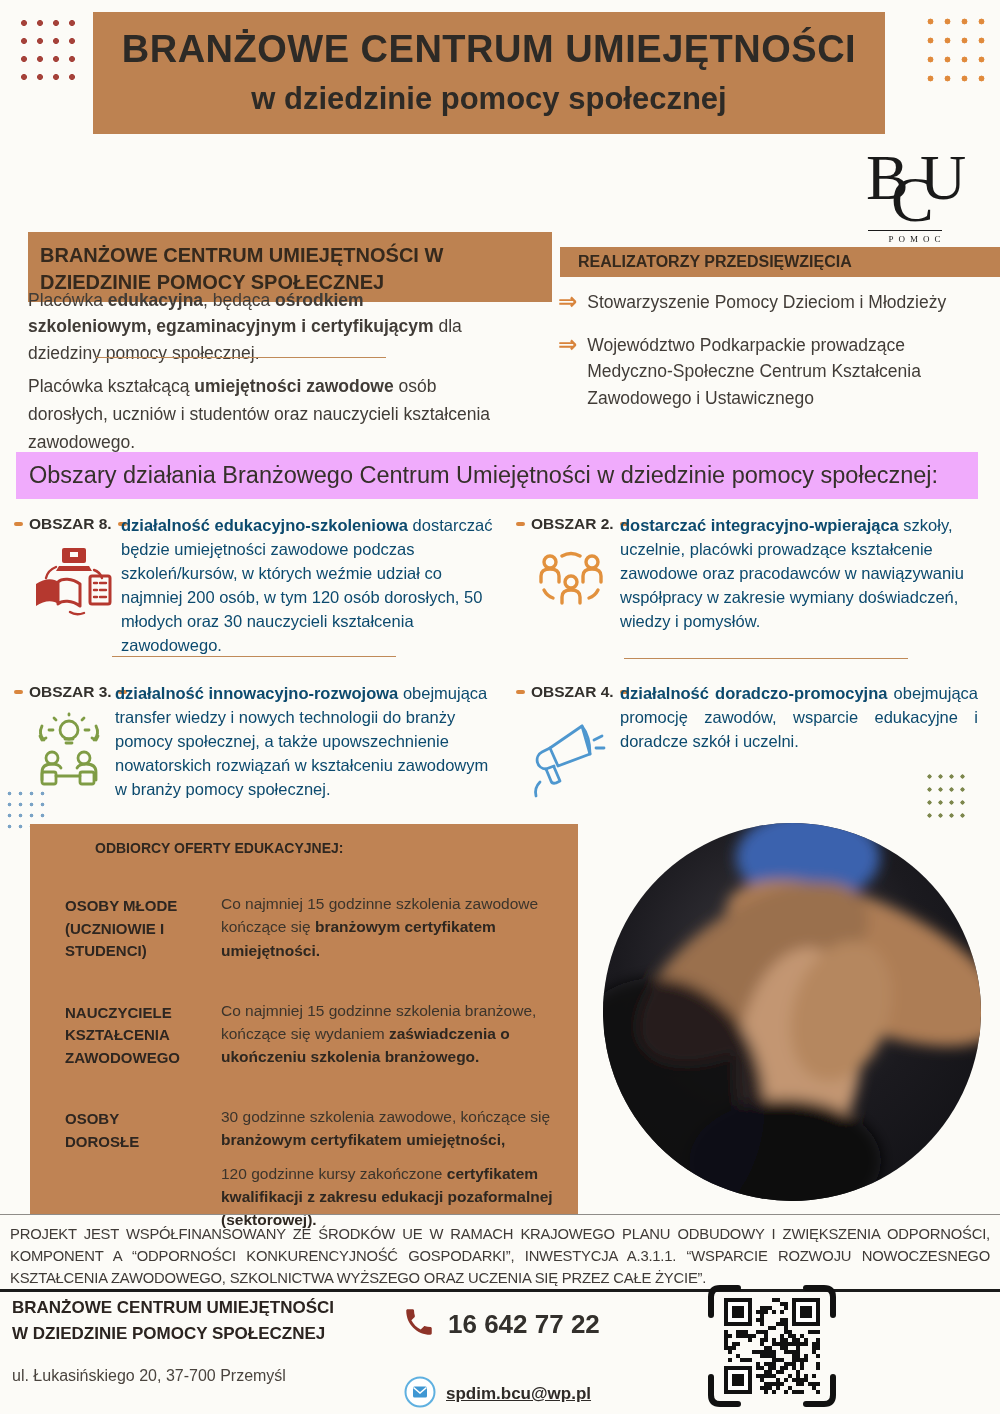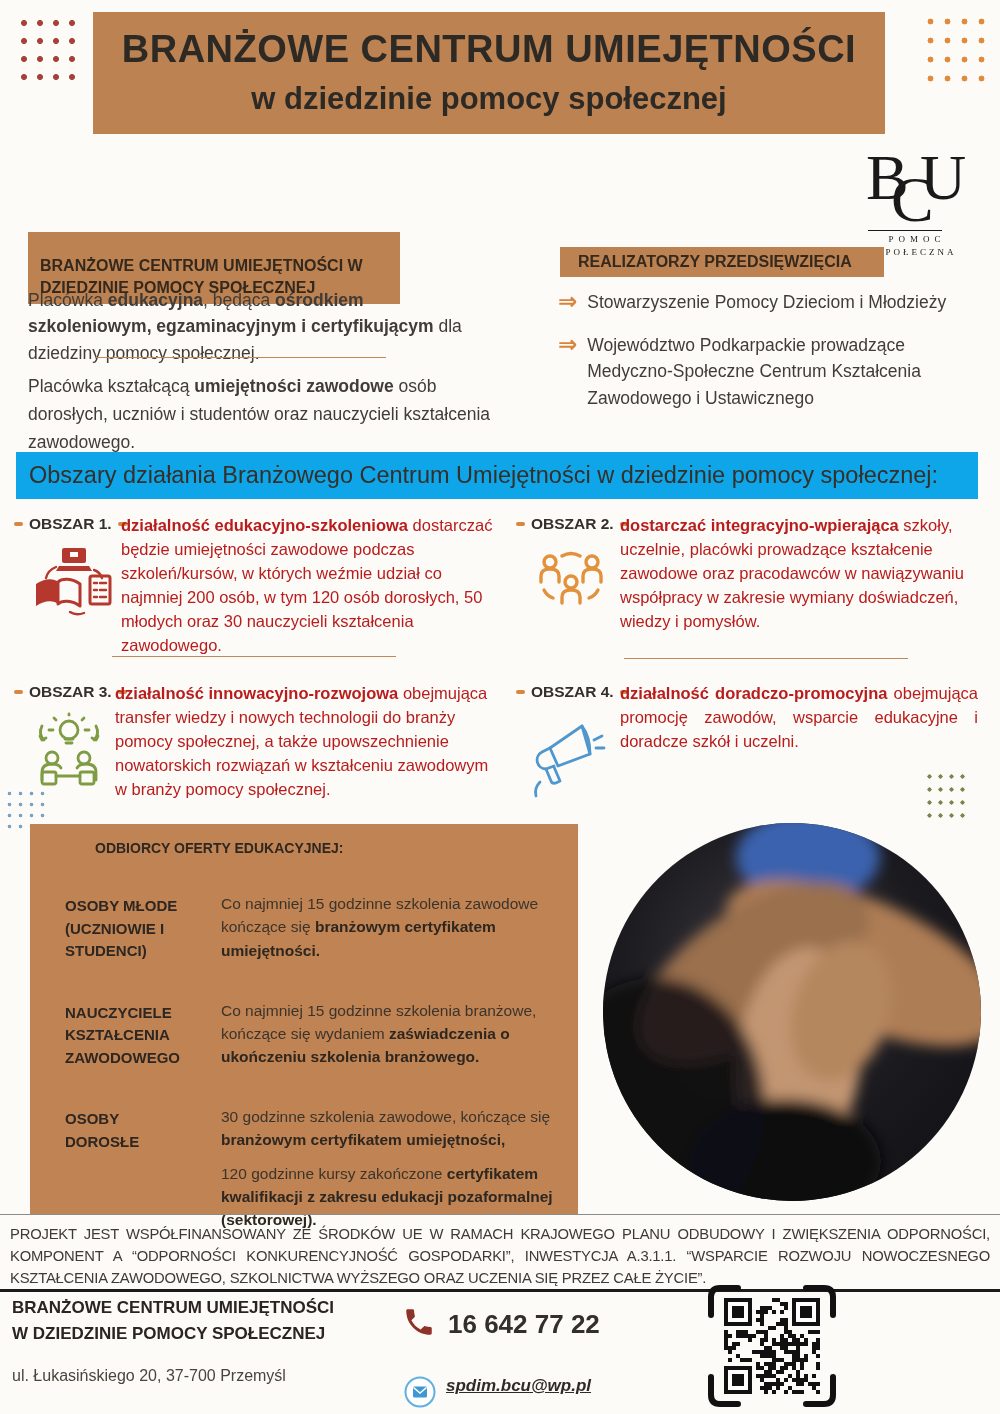--- a/index.html
+++ b/index.html
@@ -39,54 +39,54 @@
   .logo .lC { left:33px; top:22px; }
   .logo .lU { left:62px; top:0; }
   .logo .rule { position:absolute; left:10px; top:84px; width:74px; border-top:1.5px solid #1a1a1a; }
   .logo .sub { position:absolute; left:0; width:118px; text-align:center;
     font-size:9px; letter-spacing:5px; font-family:"Liberation Serif","DejaVu Serif",serif; }
   .logo .sub1 { top:88px; }
   .logo .sub2 { top:101px; letter-spacing:3px; }
 
   
   .hbox { position:absolute; background:#bd8251; color:#35291d; font-weight:700; }
-  .about-hbox { left:28px; top:232px; width:372px; padding:23px 12px 6px 12px;
-    font-size:16px; line-height:1.35; }
-  .real-hbox  { left:560px; top:247px; width:324px; height:30px;
+  .about-hbox { left:28px; top:232px; width:524px; padding:10px 12px 6px 12px;
+    font-size:20px; line-height:1.35; }
+  .real-hbox  { left:560px; top:247px; width:440px; height:30px;
     font-size:16px; line-height:30px; padding-left:18px; }
 
   
   .p { position:absolute; font-size:17.5px; line-height:1.5; color:#413c37; }
   .about-p1 { left:28px; top:287px; width:452px; }
   .about-p2 { left:28px; top:372px; width:466px; line-height:1.6; }
   .div1 { position:absolute; left:96px; top:357px; width:290px; border-top:1.6px solid #c08a58; }
 
   
   .real-item { position:absolute; display:flex; gap:10px; font-size:17.5px;
     line-height:1.5; color:#413c37; }
   .real-item .arr { color:#d8843c; font-size:23px; line-height:1.1; font-weight:700; }
   .real-1 { left:558px; top:289px; width:420px; }
   .real-2 { left:558px; top:332px; width:420px; }
 
   
   .areas-banner { position:absolute; left:16px; top:452px; width:962px; height:47px;
-    background:#0ea5e9; color:#35302a; font-size:23.5px; line-height:47px; padding-left:13px; }
+    background:#f0abfc; color:#35302a; font-size:23.5px; line-height:47px; padding-left:13px; }
 
   
   .area { position:absolute; }
   .a1 { left:14px;  top:514px; width:482px; }
   .a2 { left:516px; top:514px; width:466px; }
   .a3 { left:14px;  top:682px; width:482px; }
   .a4 { left:516px; top:682px; width:462px; }
   .area-head { position:absolute; left:0; top:1px; font-size:15.5px; font-weight:700;
     color:#33302c; white-space:nowrap; }
   .dash { display:inline-block; width:9px; height:4px; background:#d9863e;
     border-radius:2px; vertical-align:3px; }
   .dash.l { margin-right:6px; } .dash.r { margin-left:6px; }
-  .area-body { position:absolute; top:0; font-size:16.5px; line-height:1.45; color:#b91c1c; }
+  .area-body { position:absolute; top:0; font-size:16.5px; line-height:1.45; color:#0c4a6e; }
   .a1 .area-body { left:107px; width:372px; }
   .a2 .area-body { left:104px; width:362px; }
   .a3 .area-body { left:101px; width:381px; }
   .a4 .area-body { left:104px; width:358px; text-align:justify; }
   .area-icon { position:absolute; }
   .a1 .area-icon { left:18px; top:32px; }
   .a2 .area-icon { left:22px; top:36px; }
   .a3 .area-icon { left:20px; top:30px; }
   .a4 .area-icon { left:14px; top:36px; }
   .adiv { position:absolute; border-top:1.6px solid #c08a58; width:284px; }
@@ -114,21 +114,21 @@
   .black-rule { position:absolute; left:0; top:1289px; width:1000px; border-top:3px solid #1b1b1b; }
   .disclaimer { position:absolute; left:10px; top:1223px; width:980px;
     font-size:14.8px; line-height:1.5; color:#3f3a36; text-align:justify; letter-spacing:-0.2px; }
 
   
   .f-org1 { position:absolute; left:12px; top:1298px; font-size:17px; font-weight:700; color:#2b2420; }
   .f-org2 { position:absolute; left:12px; top:1324px; font-size:17px; font-weight:700; color:#2b2420; }
   .f-addr { position:absolute; left:12px; top:1367px; font-size:16px; color:#4a443e; }
   .f-phone { position:absolute; left:402px; top:1305px; display:flex; align-items:center; gap:12px; }
   .f-phone .num { font-size:26px; font-weight:700; color:#33302c; }
-  .f-email { position:absolute; left:404px; top:1376px; display:flex; align-items:flex-start; gap:10px;font-style:italic; }
+  .f-email { position:absolute; left:404px; top:1376px; display:flex; align-items:center; gap:10px; }
   .f-email a { font-size:17px; font-weight:700; color:#2f2b28; text-decoration:underline; }
   .qr { position:absolute; left:706px; top:1283px; width:132px; height:126px; }
   .qr svg { width:100%; height:100%; }
 </style>
 </head>
 <body>
 
 <div id="page">
 
   <div class="dots dots-red"></div>
@@ -164,21 +164,21 @@
   </div>
   <div class="real-item real-2">
     <span class="arr">⇒</span>
     <span>Województwo Podkarpackie prowadzące Medyczno-Społeczne Centrum Kształcenia Zawodowego i Ustawicznego</span>
   </div>
 
   <div class="areas-banner">Obszary działania Branżowego Centrum Umiejętności w dziedzinie pomocy społecznej:</div>
 
   <div class="area a1">
     <div class="area-head">
-      <span class="dash l"></span><span>OBSZAR 1.</span><span class="dash r"></span>
+      <span class="dash l"></span><span>OBSZAR 8.</span><span class="dash r"></span>
     </div>
     <span class="area-icon">
       <svg width="82" height="76" viewBox="0 0 82 76" fill="none" stroke="#b5382f" stroke-width="3" stroke-linecap="round" stroke-linejoin="round">
         <rect x="30" y="2" width="24" height="15" rx="2" fill="#b5382f" stroke="none"></rect>
         <rect x="38" y="6" width="8" height="5" fill="#fcfbf7" stroke="none"></rect>
         <path d="M27 20 h30 l3 5 h-36 z" fill="#b5382f" stroke="none"></path>
         <path d="M4 38 c8,-6 18,-6 22,-2 v22 c-4,-4 -14,-4 -22,2 z" fill="#b5382f" stroke="none"></path>
         <path d="M48 38 c-8,-6 -18,-6 -22,-2 v22 c4,-4 14,-4 22,2 z" fill="none"></path>
         <rect x="58" y="30" width="20" height="28" rx="2" fill="none"></rect>
         <path d="M62 37 h3 M68 37 h6 M62 44 h3 M68 44 h6 M62 51 h3 M68 51 h6" stroke-width="2.4"></path>

